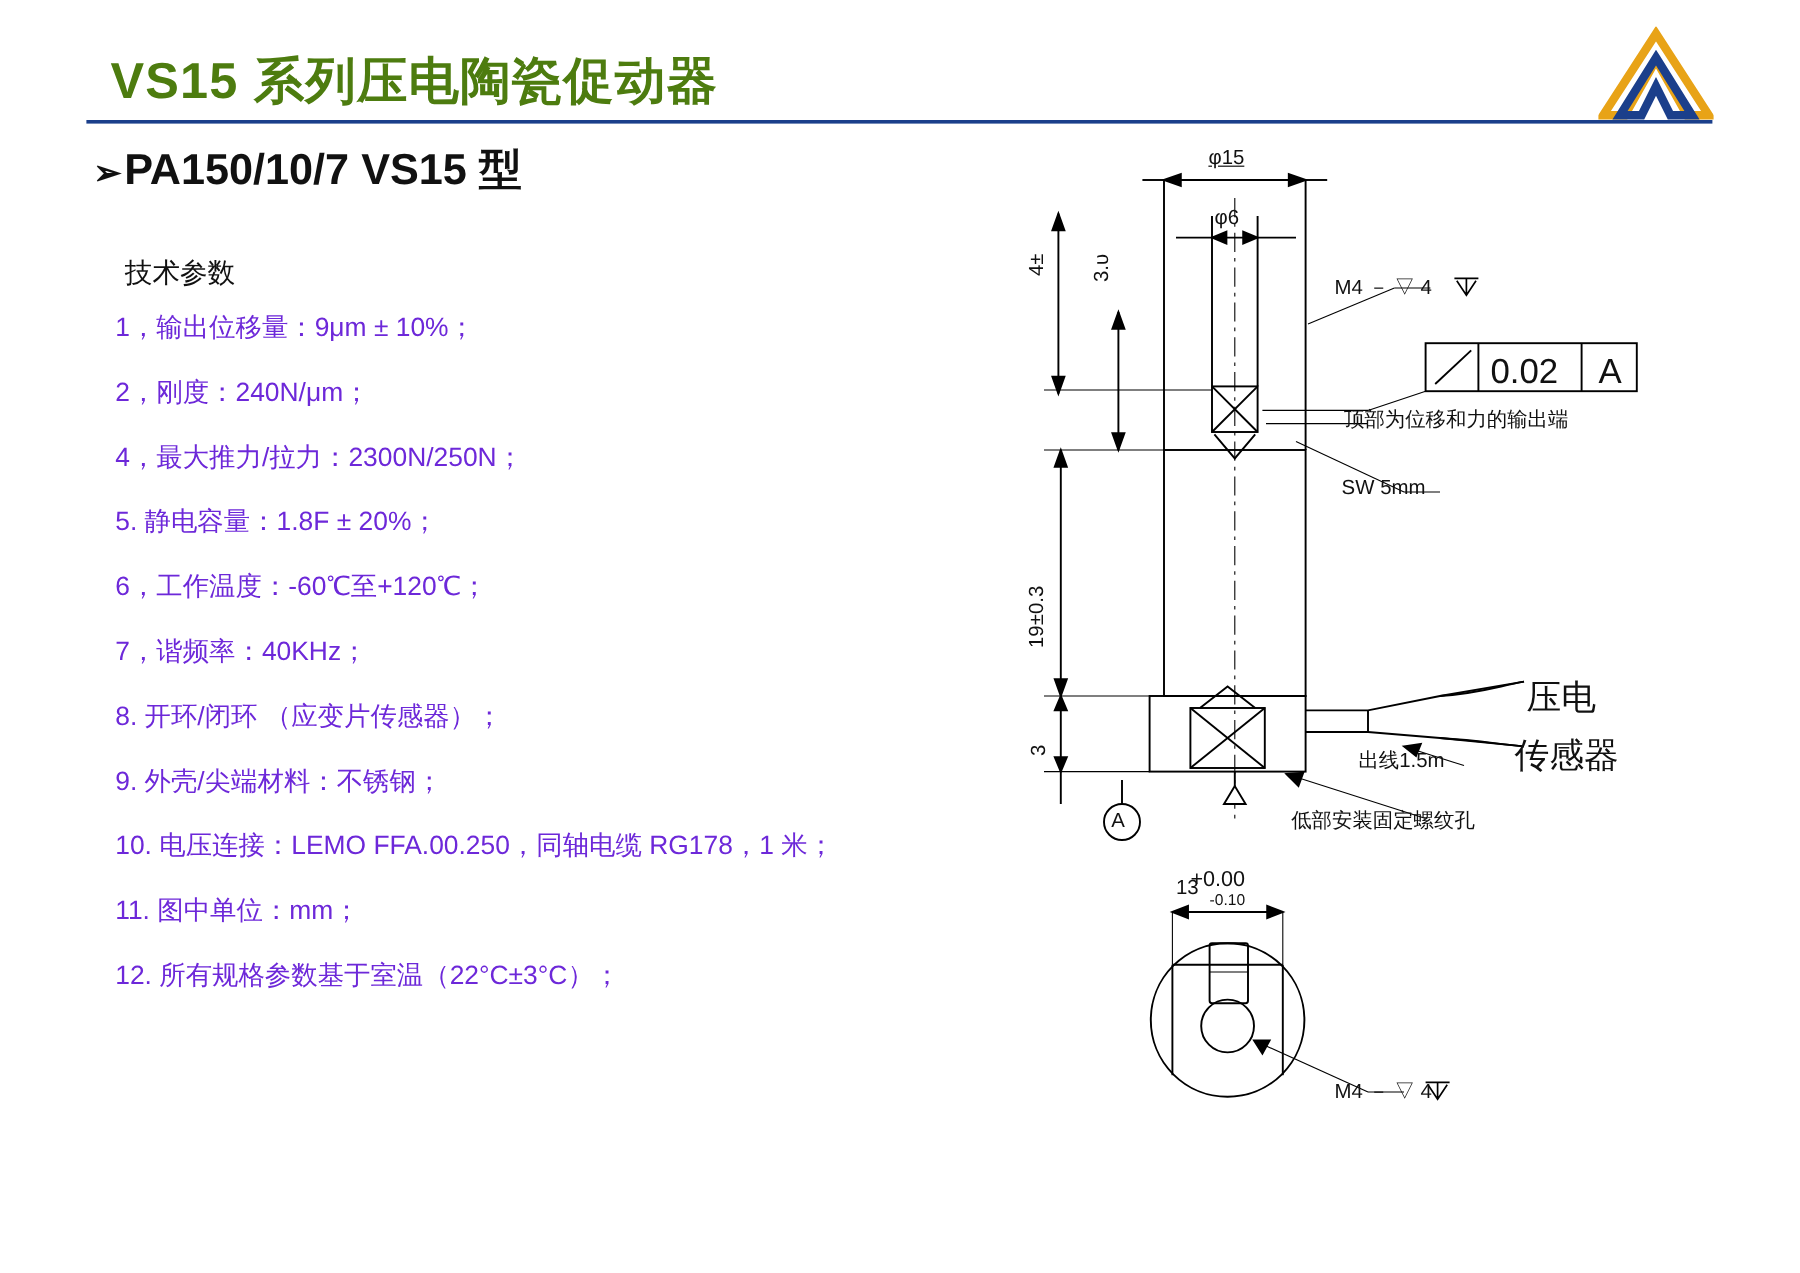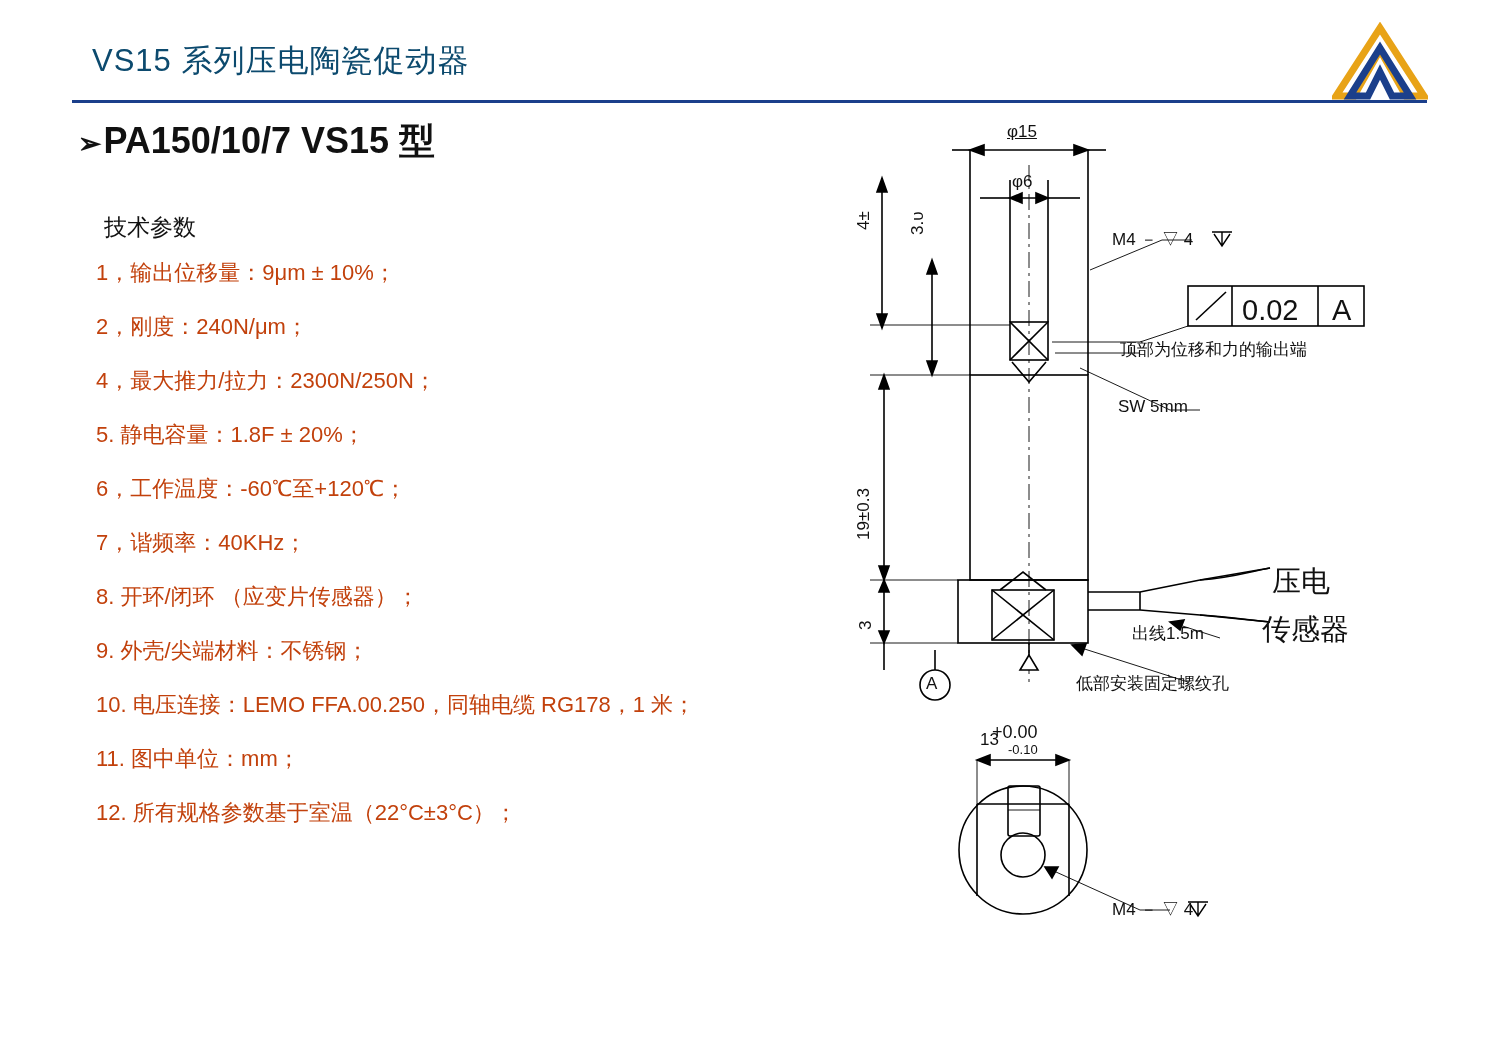--- a/index.html
+++ b/index.html
@@ -17,24 +17,24 @@
     height: 1061px;
     background: #ffffff;
     overflow: hidden;
   }
 
   
   .header-title {
     position: absolute;
     left: 92px;
     top: 40px;
-    font-size: 31px;
-    font-weight: normal;
+    font-size: 42px;
+    font-weight: bold;
     letter-spacing: 1px;
-    color: #0c4a6e;
+    color: #4d7c0f;
     white-space: nowrap;
   }
   .header-rule {
     position: absolute;
     left: 72px;
     top: 100px;
     width: 1355px;
     height: 3px;
     background: #1b3f8b;
   }
@@ -72,21 +72,21 @@
   }
   .spec-list {
     position: absolute;
     left: 96px;
     top: 262px;
     width: 760px;
   }
   .spec-item {
     font-size: 22px;
     line-height: 1.0;
-    color: #c2410c;
+    color: #6d28d9;
     margin-bottom: 32px;
     white-space: nowrap;
   }
 
   
   .drawing {
     position: absolute;
     left: 840px;
     top: 110px;
     width: 640px;

